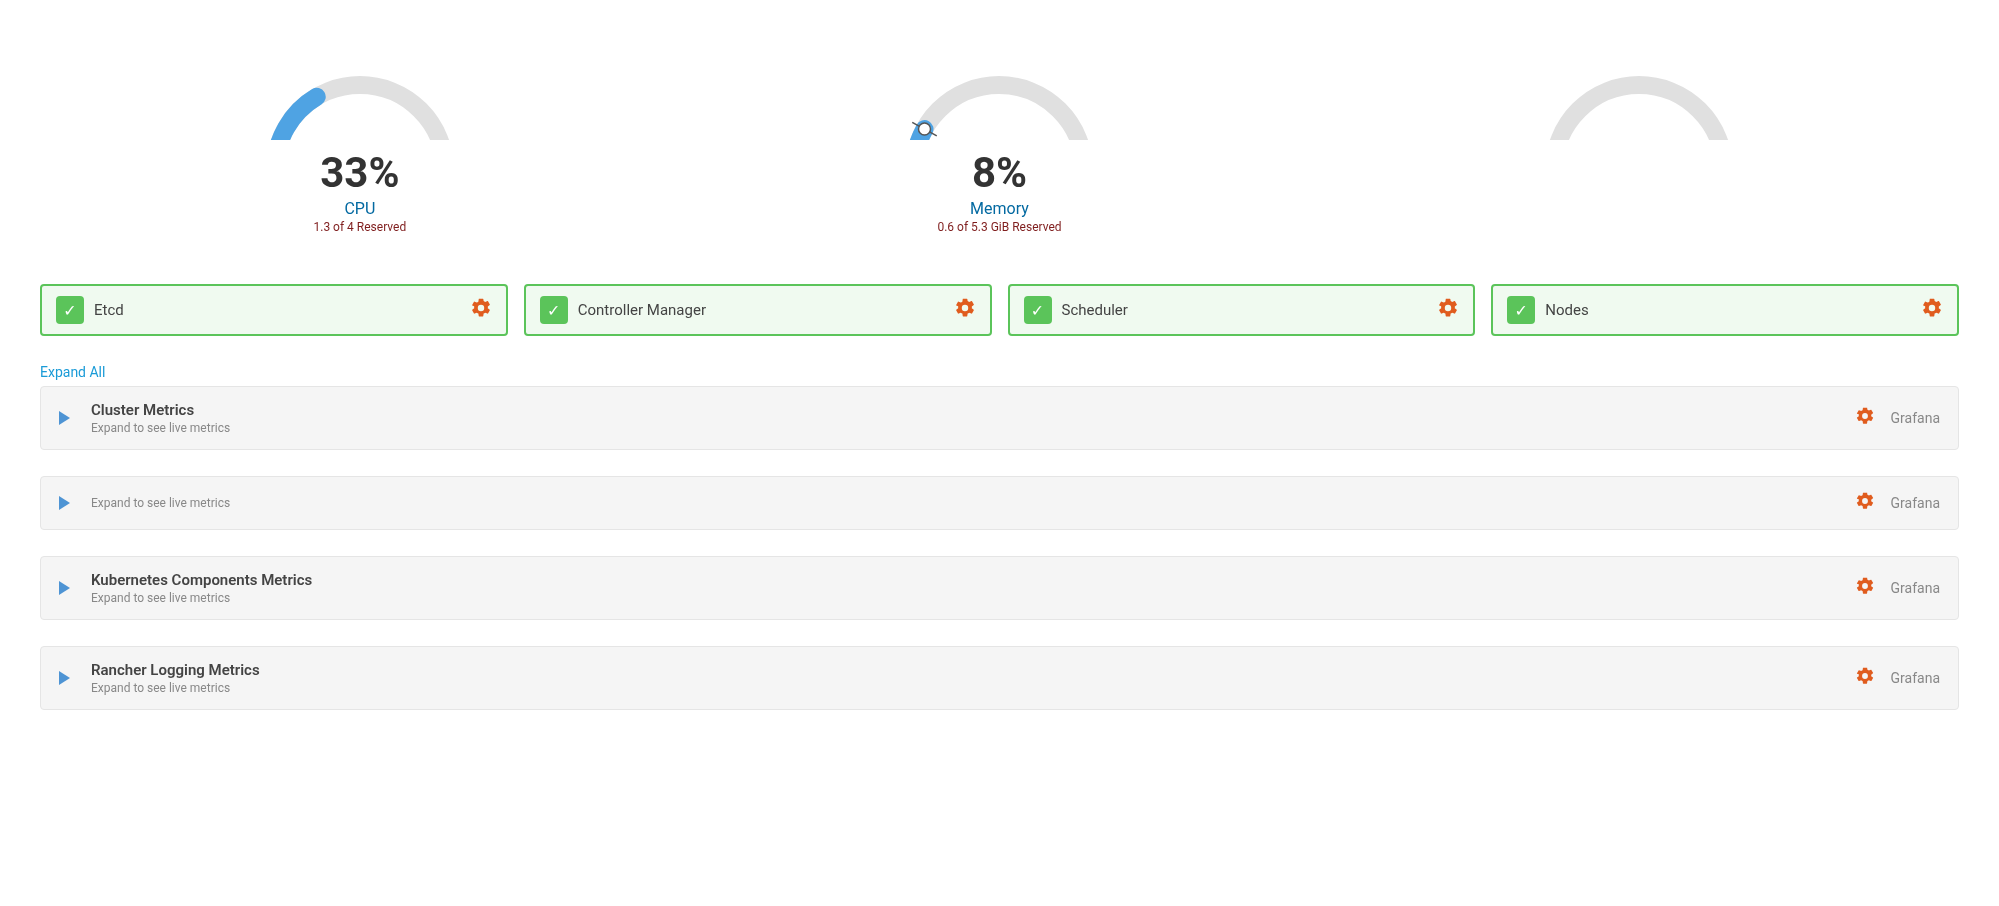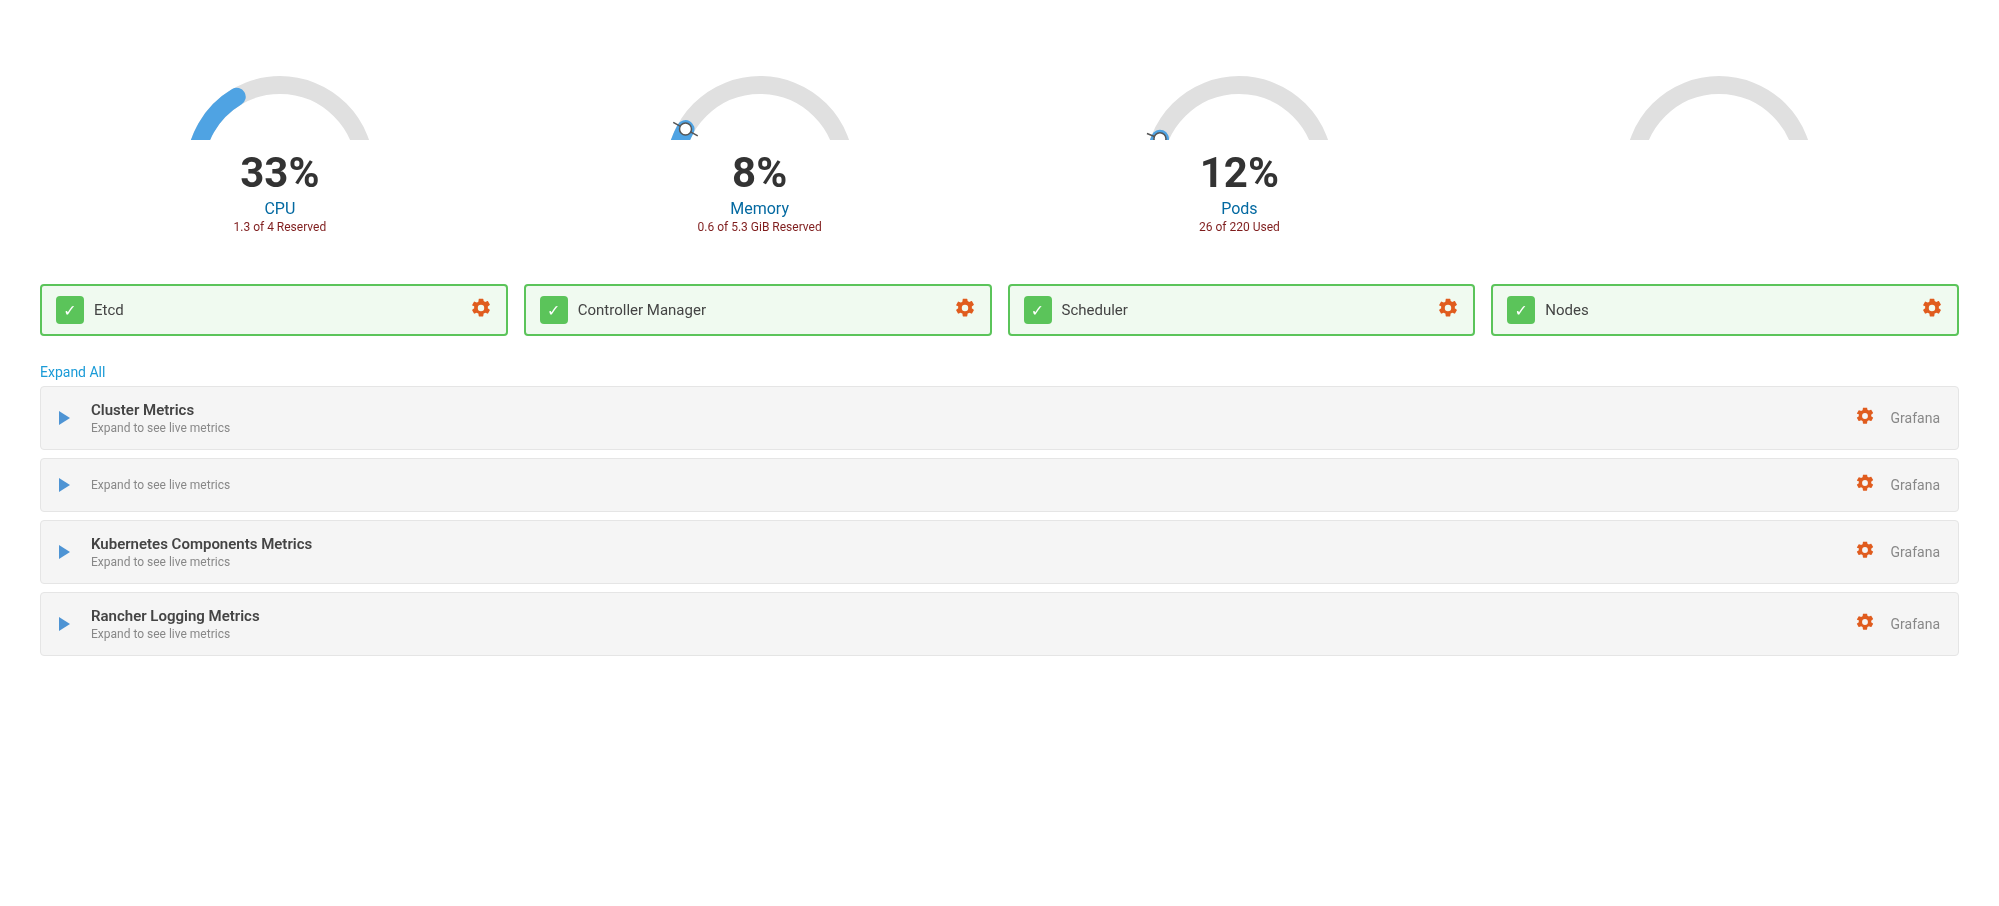--- a/index.html
+++ b/index.html
@@ -123,21 +123,21 @@
     .metrics-section {
       padding: 0 40px;
     }
 
     .metric-row {
       display: flex;
       align-items: center;
       background: #f5f5f5;
       border: 1px solid #e5e5e5;
       border-radius: 4px;
-      margin-bottom: 8px;
+      margin-bottom: 26px;
       padding: 14px 18px;
     }
 
     .metric-expand-btn {
       width: 20px;
       height: 20px;
       color: #4e94d4;
       cursor: pointer;
       display: flex;
       align-items: center;
@@ -238,35 +238,20 @@
       </svg>
     </div>
     <div class="gauge-percent">8%</div>
     <div class="gauge-label">Memory</div>
     <div class="gauge-sublabel">0.6 of 5.3 GiB Reserved</div>
   </div>
     <div class="gauge-container">
     <div class="gauge-wrapper">
       <svg class="gauge-svg" viewBox="0 0 200 110" xmlns="http://www.w3.org/2000/svg">
         <path d="M 15 105.00000000000001 A 85 85 0 0 1 185 104.99999999999999" class="arc-bg"></path>
-        <path d="M 15 105.00000000000001 A 85 85 0 0 1 20.968998699498627 73.70941302180238" class="arc-fill" stroke="#4fa3e3"></path>
-
-      <line x1="33.98586950193415" y1="78.86315675938786" x2="7.952127897063107" y2="68.55566928421689" class="gauge-drag-handle"></line>
-      <circle cx="20.968998699498627" cy="73.70941302180238" r="6" class="gauge-drag-circle"></circle>
-
-      </svg>
-    </div>
-    <div class="gauge-percent">12%</div>
-    <div class="gauge-label">Pods</div>
-    <div class="gauge-sublabel">26 of 220 Used</div>
-  </div>
-    <div class="gauge-container">
-    <div class="gauge-wrapper">
-      <svg class="gauge-svg" viewBox="0 0 200 110" xmlns="http://www.w3.org/2000/svg">
-        <path d="M 15 105.00000000000001 A 85 85 0 0 1 185 104.99999999999999" class="arc-bg"></path>
 
       </svg>
     </div>
 
   </div>
   </div>
 
 <div class="status-section">
 <div class="status-card">
     <div class="status-check">✓</div>

